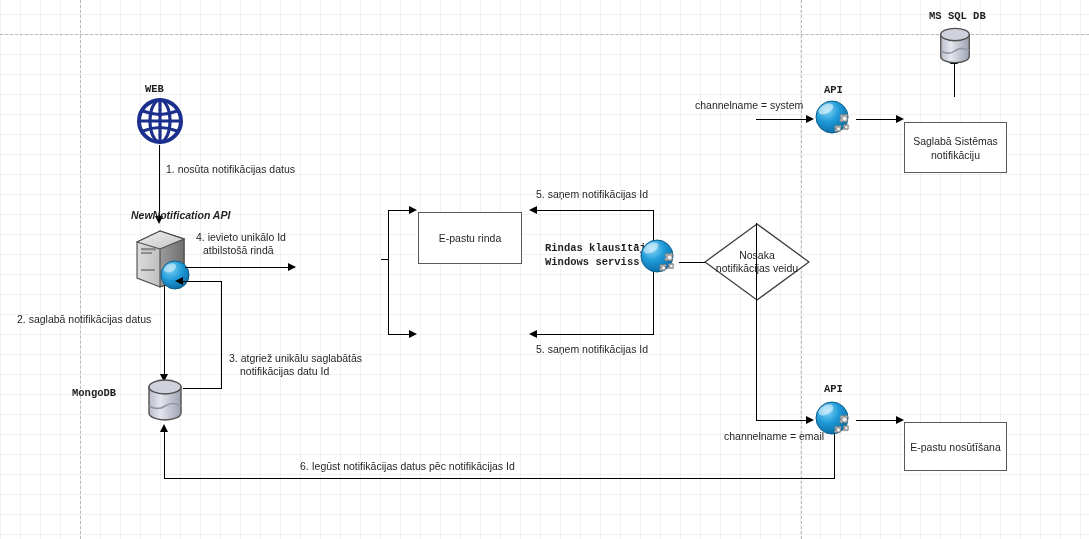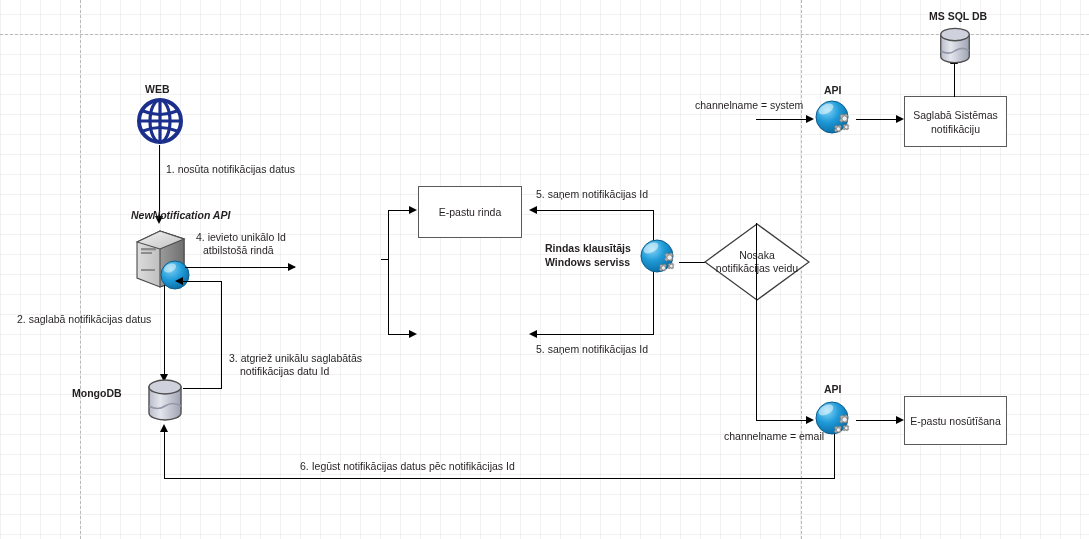--- a/index.html
+++ b/index.html
@@ -12,27 +12,27 @@
       linear-gradient(to right, rgba(0,0,0,0.055) 1px, transparent 1px),
       linear-gradient(to bottom, rgba(0,0,0,0.055) 1px, transparent 1px);
     background-size:20px 20px;
     background-position:0px 14px,0px 14px;
     overflow:hidden;
   }
   .pagebreak-v{position:absolute;top:0;bottom:0;width:0;border-left:1px dashed #b9b9b9;}
   .pagebreak-h{position:absolute;left:0;right:0;height:0;border-top:1px dashed #b9b9b9;}
 
   .lbl{position:absolute;color:#231f20;font-size:10.5px;line-height:13px;white-space:pre;}
-  .lbl.b{font-weight:bold;}
+  .lbl.b{font-weight:bold;font-family:Liberation Mono, monospace;}
   .lbl.i{font-style:italic;font-weight:bold;}
   .lbl.c{text-align:center;}
 
   .box{position:absolute;border:1.6px solid #5a5a5a;background:#ffffff;
        display:flex;align-items:center;justify-content:center;text-align:center;
-       font-size:10.5px;color:#231f20;line-height:14px;box-sizing:border-box;}
+       font-size:10.5px;color:#231f20;line-height:14px;box-sizing:border-box;margin-top:26px;}
 
   .diamond{position:absolute;}
   .diamond .dtxt{position:absolute;left:0;right:0;top:50%;transform:translateY(-50%);
       text-align:center;font-size:10.5px;color:#231f20;line-height:13px;}
 
   .line{position:absolute;background:#000000;}
   .line.h{height:1.4px;}
   .line.v{width:1.4px;}
 
   .arrow{position:absolute;width:0;height:0;}

